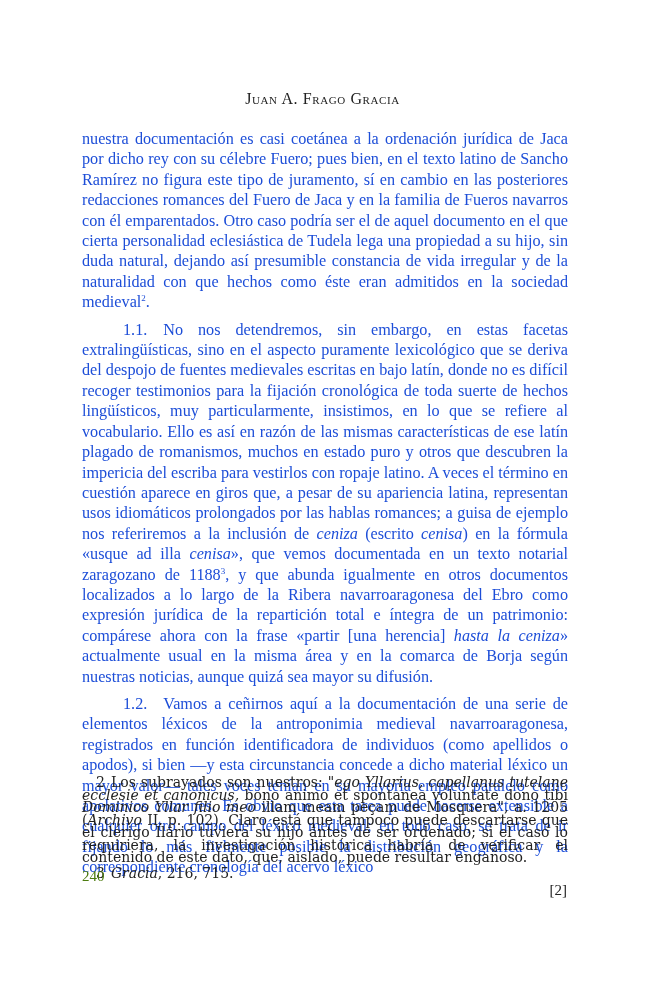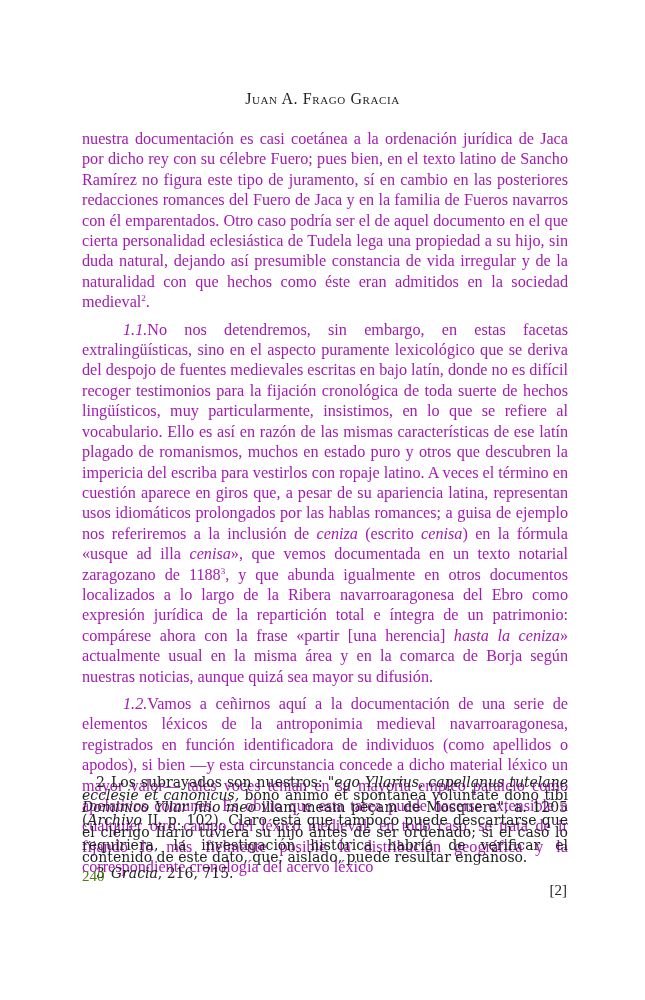--- a/index.html
+++ b/index.html
@@ -6,25 +6,25 @@
   body { width:645px; height:1000px; position:relative; overflow:hidden; color:#1a1a1a; }
   .page { position:absolute; left:0; top:0; width:645px; height:800px; background:#fff; }
   .running-head {
     position:absolute; top:90px; left:0; width:645px; text-align:center;
     font-family:"Liberation Serif","DejaVu Serif",serif; font-size:16px; letter-spacing:0.6px;
     font-variant:small-caps; color:#222;
   }
   .body-text {
     position:absolute; left:82px; top:129px; width:486px;
     font-family:"Liberation Serif","DejaVu Serif",serif; font-size:16.2px; line-height:20.4px;
-    text-align:justify; color:#a21caf;
+    text-align:justify; color:#1d4ed8;
   }
   .body-text p { margin:0 0 7px 0; }
   .body-text p.indent { text-indent:41px; }
-  .body-text .sec { margin-right:0;font-style:italic; }
+  .body-text .sec { margin-right:16px; }
   sup { font-size:9px; line-height:0; vertical-align:super; }
   .footnotes {
     position:absolute; left:82px; top:776px; width:486px;
     font-family:"DejaVu Serif","Liberation Serif",serif; font-size:14px; line-height:12.5px;
     text-align:justify; color:#222;
   }
   .footnotes p { margin:0 0 3px 0; text-indent:14px; }
   .fn-num { margin-right:6px; }
   .page-number {
     position:absolute; left:82px; top:868px;

